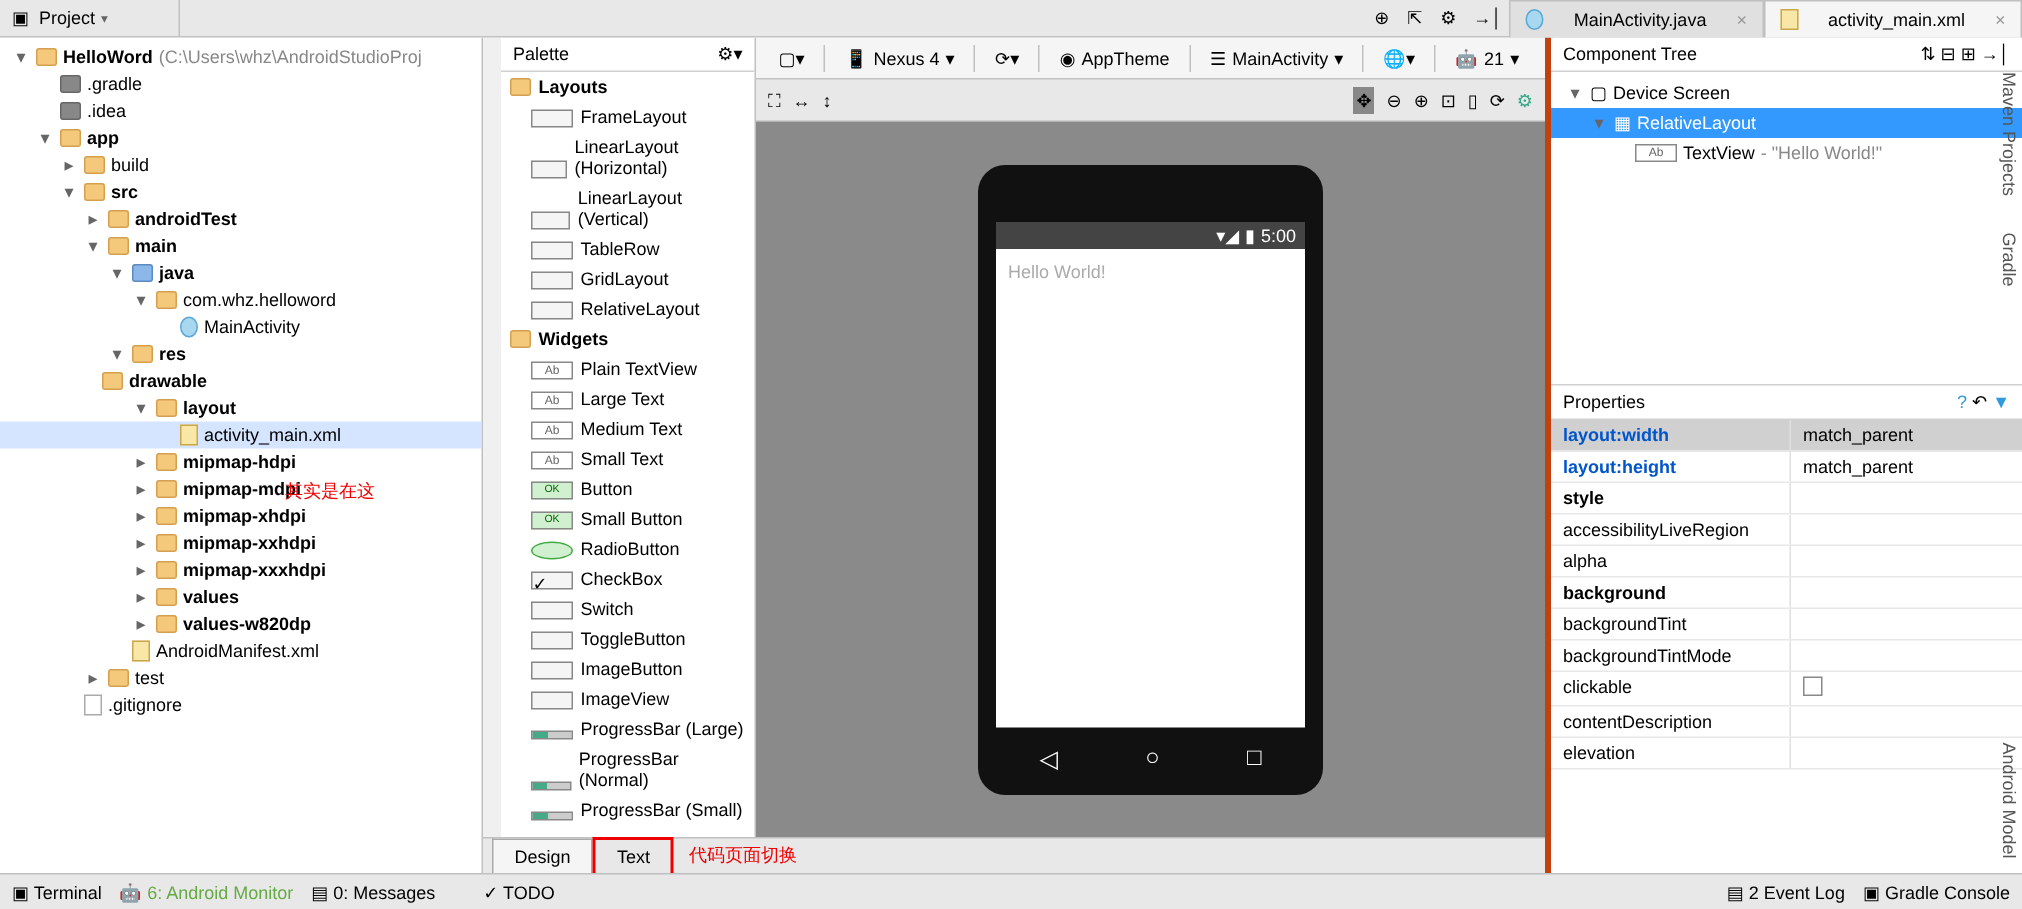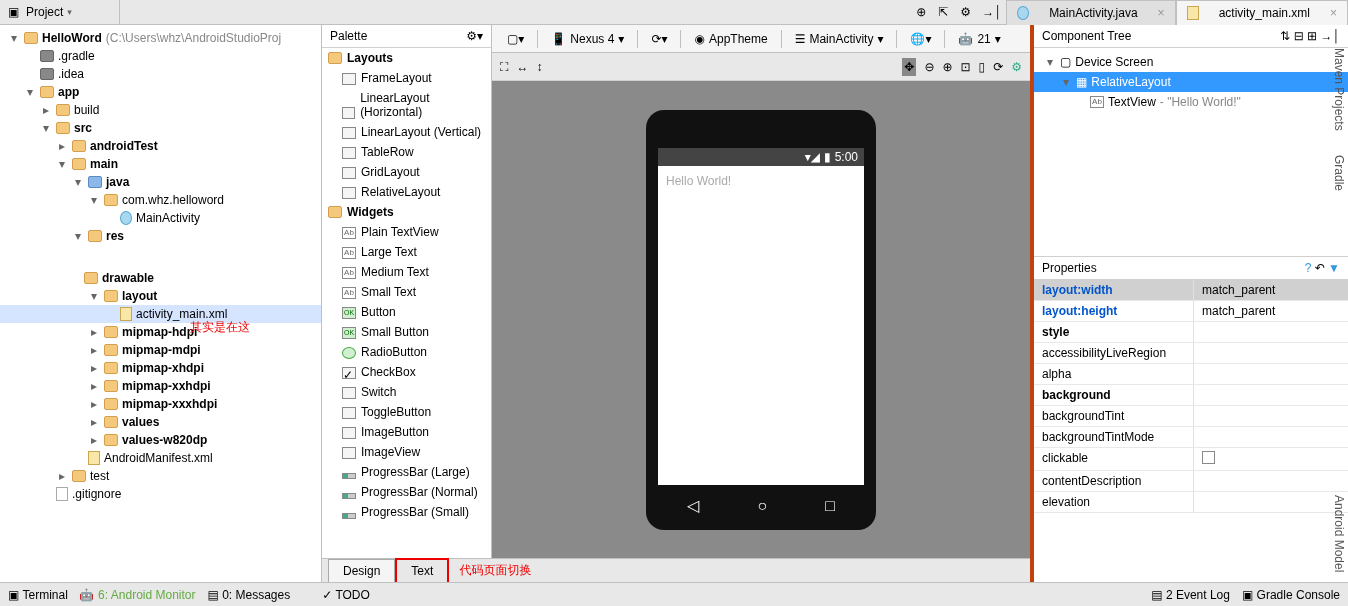--- a/index.html
+++ b/index.html
@@ -21,26 +21,26 @@
 .fold-ico { width:14px; height:12px; background:#f4c97b; border:1px solid #d4a050; border-radius:2px; display:inline-block; position:relative; }
 .fold-ico.dark { background:#888; border-color:#666; }
 .fold-ico.blue { background:#8bb8e8; border-color:#5a8abf; }
 .file-ico { width:12px; height:14px; background:#fff; border:1px solid #aaa; display:inline-block; }
 .file-ico.c { background:#a7d8f0; border-color:#5aa8d7; border-radius:50%; }
 .file-ico.xml { background:#f9e7a8; border-color:#c9a650; }
 .bold { font-weight:bold; }
 .muted { color:#888; }
 .red-anno { color:#e00; position:absolute; }
 .center-pane { flex:1; display:flex; flex-direction:column; background:#f0f0f0; }
-.palette-col { width:170px; border-right:1px solid #c0c0c0; background:#fff; display:flex; flex-direction:column; }
+.palette-col { width:170px; border-right:1px solid #c0c0c0; background:#fff; display:flex; flex-direction:column;margin-left:12px; }
 .palette-hdr { display:flex; align-items:center; justify-content:space-between; padding:4px 8px; border-bottom:1px solid #d0d0d0; }
 .palette-list { flex:1; overflow:auto; }
 .pl-group { display:flex; align-items:center; gap:5px; padding:3px 6px; font-weight:bold; }
 .pl-item { display:flex; align-items:flex-end; gap:5px; padding:3px 6px 3px 20px; cursor:pointer; }
-.pl-ico { width:14px; height:12px; display:inline-block; border:1px solid #888; background:#f5f5f5; }
+.pl-ico { width:28px; height:12px; display:inline-block; border:1px solid #888; background:#f5f5f5; }
 .pl-ico.ab { background:#fff; font-size:8px; text-align:center; line-height:10px; color:#666; }
 .pl-ico.ok { background:#d0f0d0; font-size:7px; text-align:center; line-height:10px; color:#060; }
 .pl-ico.round { border-radius:50%; background:#d0f0d0; border-color:#4a4; }
 .pl-ico.bar { background:linear-gradient(90deg,#4a8 40%,#ccc 40%); height:6px; margin-top:3px; }
 .design-toolbar { height:28px; display:flex; align-items:center; gap:6px; padding:0 8px; border-bottom:1px solid #c0c0c0; background:#f5f5f5; }
 .dt-sep { width:1px; height:18px; background:#c0c0c0; }
 .dt-btn { padding:2px 6px; display:flex; align-items:center; gap:4px; cursor:pointer; border:1px solid transparent; }
 .canvas-wrap { flex:1; display:flex; flex-direction:column; background:#e8e8e8; }
 .canvas-icons { height:28px; display:flex; align-items:center; gap:8px; padding:0 8px; border-bottom:1px solid #d0d0d0; }
 .phone-area { flex:1; display:flex; align-items:center; justify-content:center; background:#8a8a8a; }
@@ -164,21 +164,21 @@
         <div class="tree-item" style="padding-left: 104px;">
           <span class="exp"></span>
           <span class="file-ico c"></span>
           <span class="">MainActivity</span>
         </div>
         <div class="tree-item" style="padding-left: 72px;">
           <span class="exp">▾</span>
           <span class="fold-ico"></span>
           <span class="bold">res</span>
         </div>
-        <div class="tree-item" style="padding-left: 68px; margin-top: 24px;">
+        <div class="tree-item" style="padding-left: 52px;">
           <span class="exp"></span>
           <span class="fold-ico"></span>
           <span class="bold">drawable</span>
         </div>
         <div class="tree-item" style="padding-left: 88px;">
           <span class="exp">▾</span>
           <span class="fold-ico"></span>
           <span class="bold">layout</span>
         </div>
         <div class="tree-item selected" style="padding-left: 104px;">

